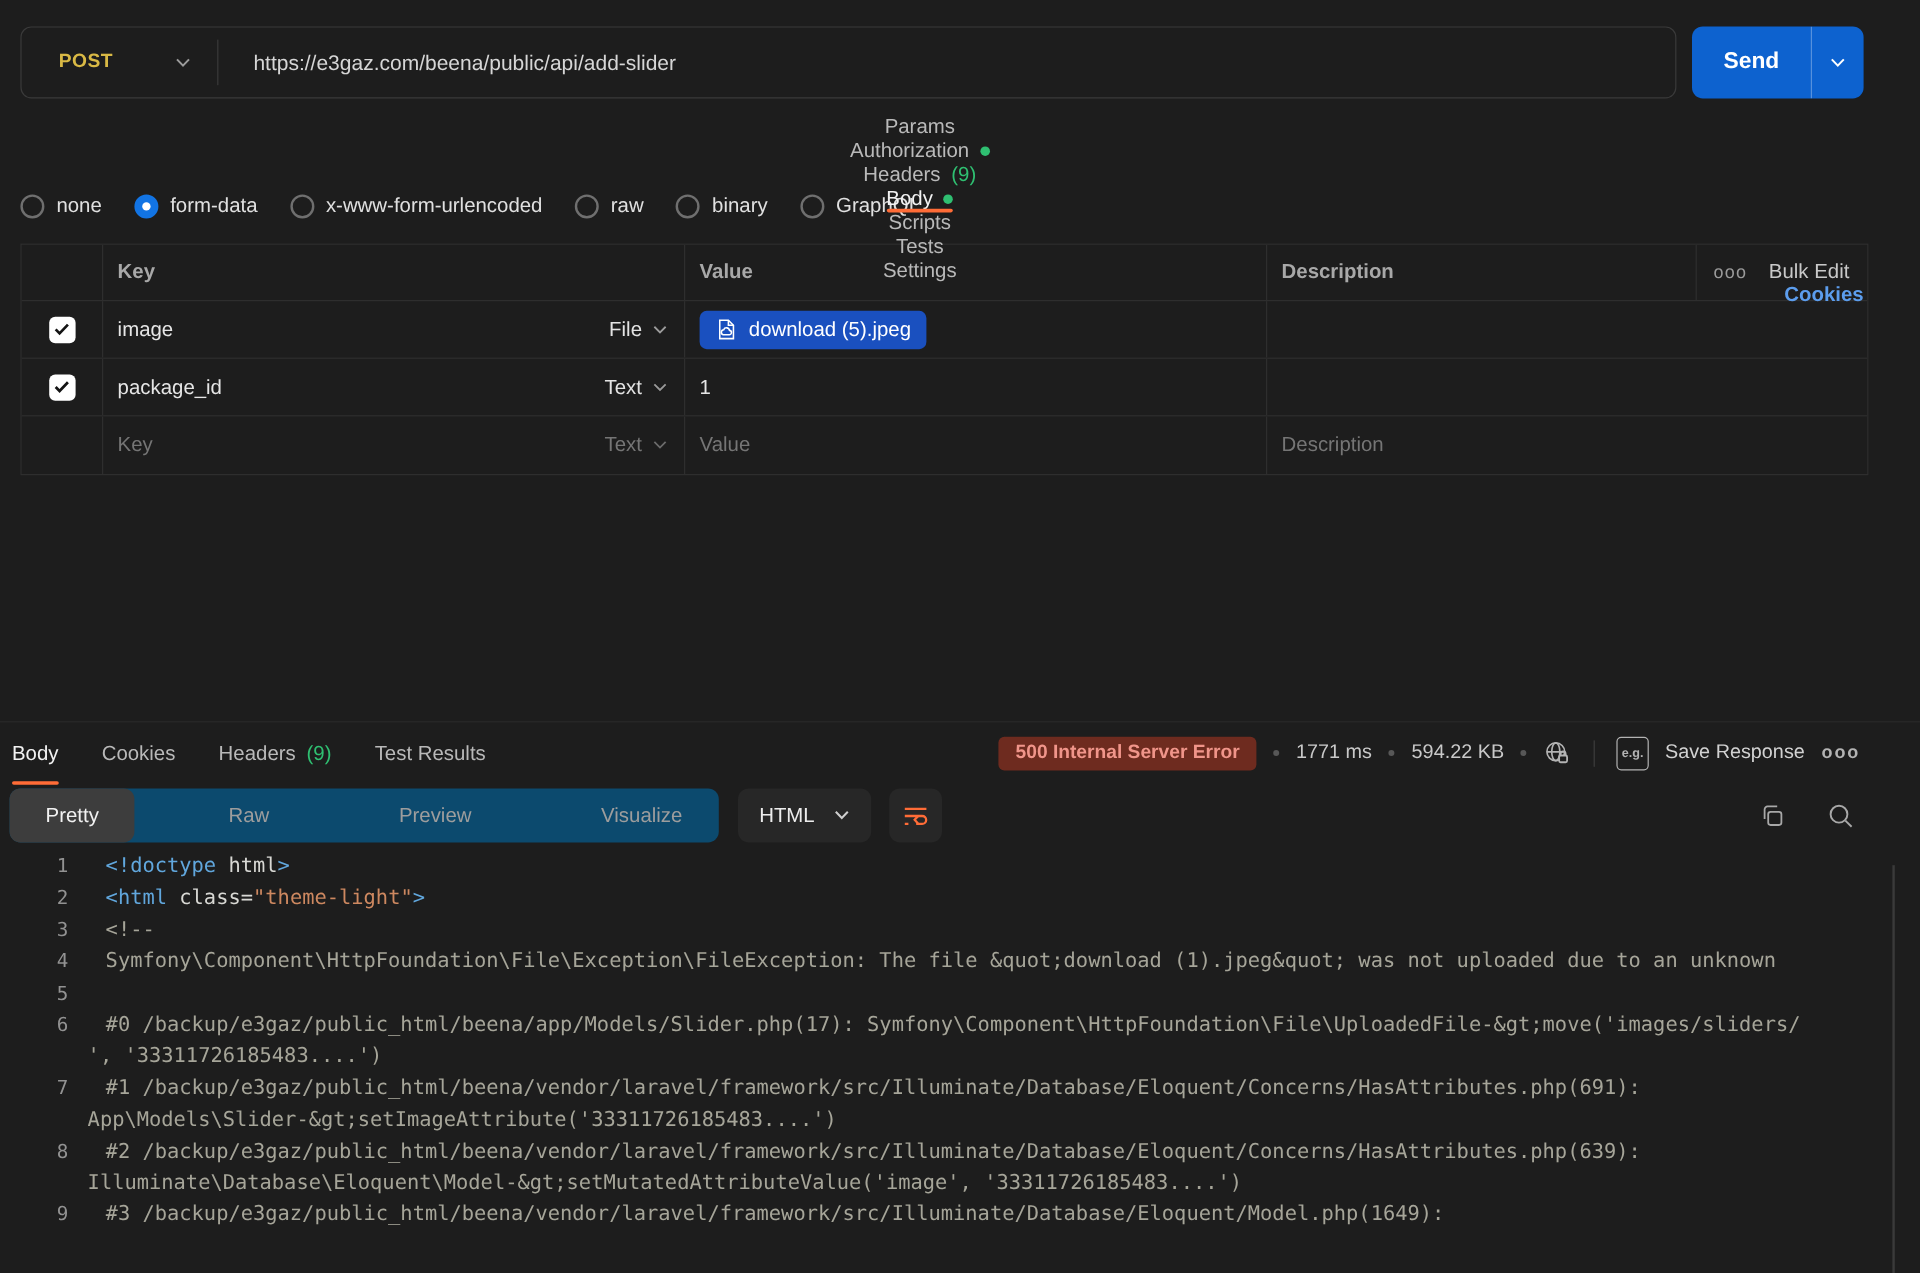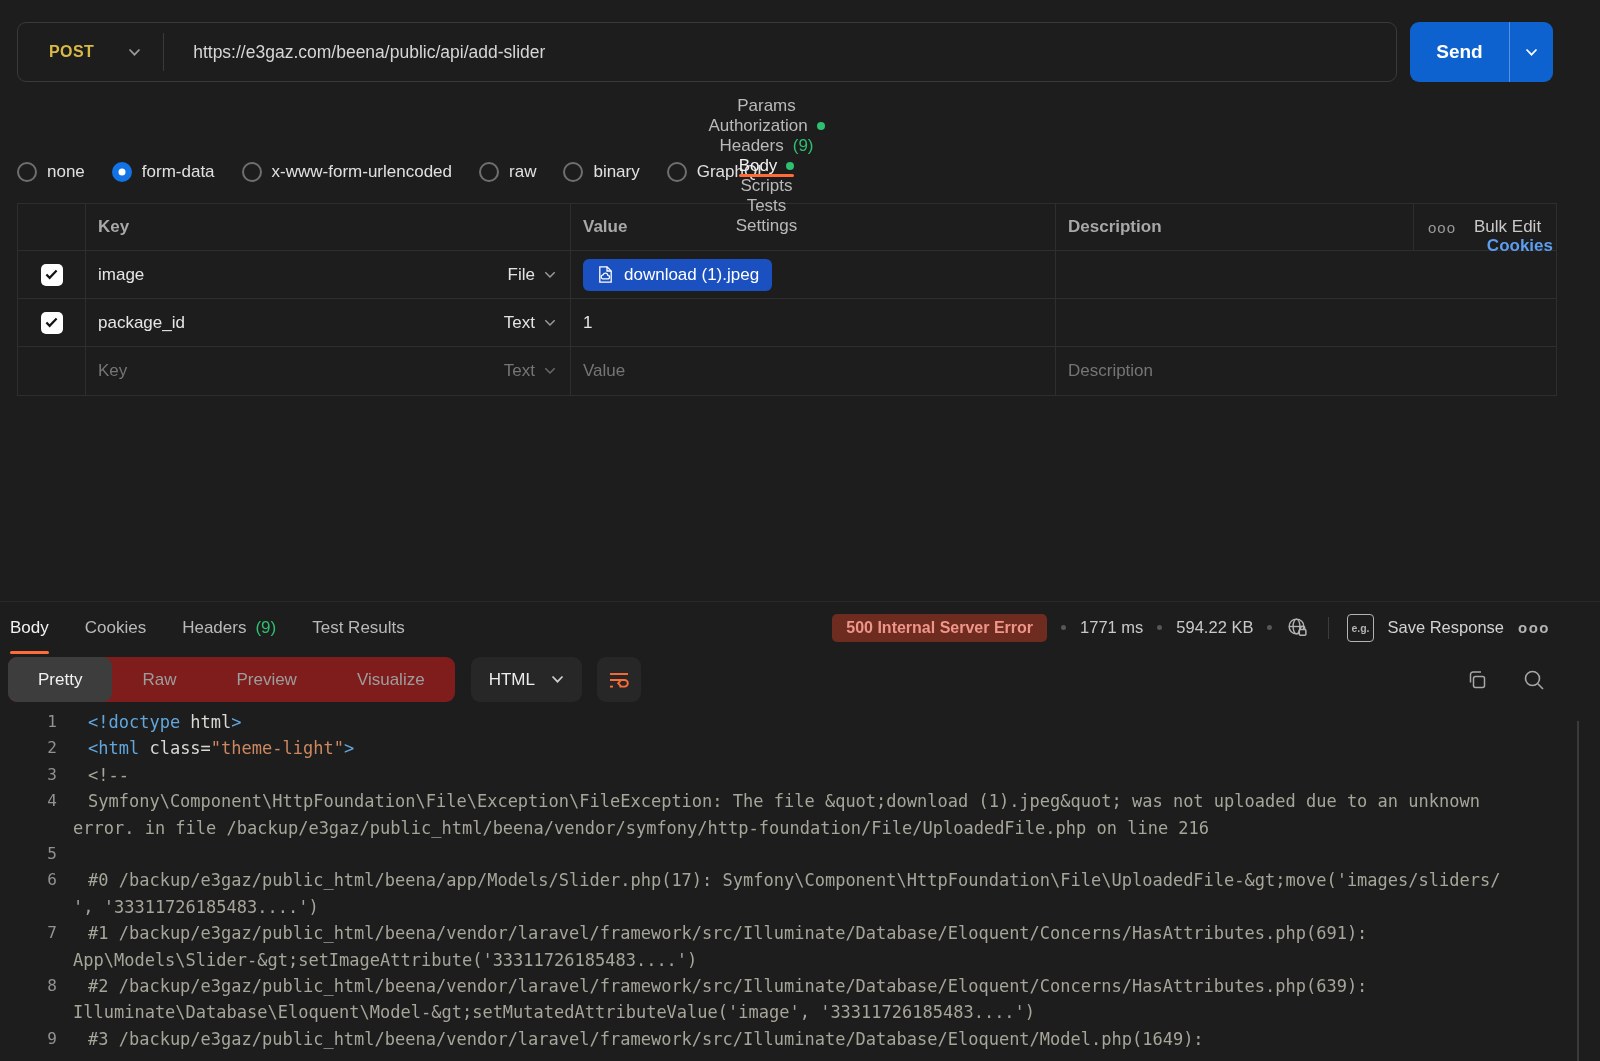--- a/index.html
+++ b/index.html
@@ -30,21 +30,21 @@
     font-family:"Liberation Sans", sans-serif;
     color:var(--txt);
     font-size:17px;
     position:relative;
   }
   svg{display:block;}
 
   
   .url-row{display:flex;align-items:stretch;margin:22px 47px 0 17px;height:60px;gap:13px;}
   .url-bar{flex:1;display:flex;align-items:center;border:1px solid #3a3a3a;border-radius:9px;background:#1d1d1d;}
-  .method{display:flex;align-items:center;gap:34px;padding:0 22px 0 31px;cursor:pointer;height:100%;}
+  .method{display:flex;align-items:center;gap:52px;padding:0 22px 0 31px;cursor:pointer;height:100%;}
   .method-label{color:var(--method);font-weight:700;font-size:16px;letter-spacing:.4px;}
   .url-sep{width:1px;align-self:stretch;margin:10px 0;background:#3a3a3a;}
   .url-input{flex:1;background:transparent;border:none;outline:none;color:#d6d6d6;font-size:17.5px;font-family:"Liberation Sans",sans-serif;padding:0 16px 0 29px;height:100%;}
   .send-btn{display:flex;align-items:stretch;background:var(--send-bg);border-radius:9px;overflow:hidden;cursor:pointer;width:143px;}
   .send-main{flex:1;display:flex;align-items:center;justify-content:center;color:#fff;font-weight:700;font-size:19px;}
   .send-arrow{width:44px;display:flex;align-items:center;justify-content:center;border-left:1px solid rgba(255,255,255,.3);}
 
   
   .req-tabs{display:flex;align-items:center;margin:14px 47px 0 17px;height:40px;position:relative;flex-direction:column;}
   .tab{display:flex;align-items:center;gap:9px;margin-right:37px;color:#b9b9b9;cursor:pointer;height:100%;position:relative;}
@@ -92,21 +92,21 @@
   .status-badge{background:var(--status-bg);color:var(--status-fg);border-radius:5px;padding:5px 14px;font-size:16px;white-space:nowrap;font-weight:bold;}
   .sep-dot{width:5px;height:5px;border-radius:50%;background:#575757;}
   .v-div{width:1px;height:22px;background:#3d3d3d;margin:0 4px;}
   .icon-btn{cursor:pointer;display:flex;align-items:center;}
   .eg-icon{border:1.6px solid var(--icon);border-radius:4px;color:var(--icon);font-size:10.5px;padding:7px 3px;font-weight:600;}
   .save-label{color:#d2d2d2;cursor:pointer;}
   .ellipsis{color:var(--icon);font-size:15px;letter-spacing:1.5px;cursor:pointer;font-weight:700;}
 
   
   .view-row{display:flex;align-items:center;margin:4px 54px 0 8px;height:45px;}
-  .seg-group{display:flex;background:#7f1d1d;border-radius:9px;padding:0;height:45px;align-items:stretch;}
+  .seg-group{display:flex;background:#0c4a6e;border-radius:9px;padding:0;height:45px;align-items:stretch;gap:48px;}
   .seg{display:flex;align-items:center;padding:0 30px;color:#9d9d9d;cursor:pointer;border-radius:9px;}
   .seg.active{background:#3d3d3d;color:#f1f1f1;}
   .lang-pill{display:flex;align-items:center;gap:16px;background:#272727;border-radius:9px;height:45px;padding:0 18px;margin-left:16px;cursor:pointer;color:#ececec;}
   .wrap-pill{display:flex;align-items:center;justify-content:center;background:#272727;border-radius:9px;height:45px;width:44px;margin-left:15px;cursor:pointer;}
   .view-right{margin-left:auto;display:flex;align-items:center;gap:34px;}
 
   
   .code{position:relative;margin-top:7px;font-family:"DejaVu Sans Mono","Liberation Mono",monospace;font-size:17px;line-height:26.4px;color:var(--code-comment);height:360px;overflow:hidden;}
   .code-row{display:flex;white-space:pre;}
   .ln{width:57px;text-align:right;color:#929292;flex:0 0 57px;font-size:16px;user-select:none;}
@@ -226,21 +226,21 @@
             </svg>
           </span>
         </div>
         <div class="tcell bl">
           <span class="chip">
             <svg width="19" height="19" viewBox="0 0 19 19" fill="none" stroke="#fff" stroke-width="1.3">
               <path d="M3.8 1.8h7.2l4.2 4.2v11.2H3.8z"></path>
               <path d="M11 1.8v4.2h4.2"></path>
               <path d="M6.6 13.9h5a1.8 1.8 0 0 0 .3-3.6 2.5 2.5 0 0 0-4.8-.5 2.1 2.1 0 0 0-.5 4.1z"></path>
             </svg>
-            <span class="chip-label">download (1).jpeg</span>
+            <span class="chip-label">download (5).jpeg</span>
           </span>
         </div>
         <div class="tcell bl desc-span"></div>
       </div>
       <div class="trow">
         <div class="tcell cb-cell">
           <span class="checkbox">
             <svg width="13" height="11" viewBox="0 0 14 11">
               <path d="M1.5 5.5l3.5 3.6L12.5 1.2" stroke="#141414" stroke-width="2.4" fill="none"></path>
             </svg>
@@ -357,21 +357,20 @@
       </span>
     </div>
   </div>
 
   <div class="code" id="code">
     <div class="code-scrollbar"></div>
   <div class="code-row"><span class="ln">1</span><div class="ct"><span class="tok-blue">&lt;!doctype</span><span class="tok-plain"> html</span><span class="tok-blue">&gt;</span></div></div>
       <div class="code-row"><span class="ln">2</span><div class="ct"><span class="tok-blue">&lt;html</span><span class="tok-plain"> class</span><span class="tok-plain">=</span><span class="tok-orange">"theme-light"</span><span class="tok-blue">&gt;</span></div></div>
       <div class="code-row"><span class="ln">3</span><div class="ct"><span class="tok-comment">&lt;!--</span></div></div>
       <div class="code-row"><span class="ln">4</span><div class="ct"><span class="tok-comment">Symfony\Component\HttpFoundation\File\Exception\FileException: The file &amp;quot;download (1).jpeg&amp;quot; was not uploaded due to an unknown</span></div></div>
-      <div class="code-row indent"><div class="ct"><span class="tok-comment">error. in file /backup/e3gaz/public_html/beena/vendor/symfony/http-foundation/File/UploadedFile.php on line 216</span></div></div>
       <div class="code-row"><span class="ln">5</span><div class="ct"></div></div>
       <div class="code-row"><span class="ln">6</span><div class="ct"><span class="tok-comment">#0 /backup/e3gaz/public_html/beena/app/Models/Slider.php(17): Symfony\Component\HttpFoundation\File\UploadedFile-&amp;gt;move('images/sliders/</span></div></div>
       <div class="code-row indent"><div class="ct"><span class="tok-comment">', '33311726185483....')</span></div></div>
       <div class="code-row"><span class="ln">7</span><div class="ct"><span class="tok-comment">#1 /backup/e3gaz/public_html/beena/vendor/laravel/framework/src/Illuminate/Database/Eloquent/Concerns/HasAttributes.php(691):</span></div></div>
       <div class="code-row indent"><div class="ct"><span class="tok-comment">App\Models\Slider-&amp;gt;setImageAttribute('33311726185483....')</span></div></div>
       <div class="code-row"><span class="ln">8</span><div class="ct"><span class="tok-comment">#2 /backup/e3gaz/public_html/beena/vendor/laravel/framework/src/Illuminate/Database/Eloquent/Concerns/HasAttributes.php(639):</span></div></div>
       <div class="code-row indent"><div class="ct"><span class="tok-comment">Illuminate\Database\Eloquent\Model-&amp;gt;setMutatedAttributeValue('image', '33311726185483....')</span></div></div>
       <div class="code-row"><span class="ln">9</span><div class="ct"><span class="tok-comment">#3 /backup/e3gaz/public_html/beena/vendor/laravel/framework/src/Illuminate/Database/Eloquent/Model.php(1649):</span></div></div>
     </div>
 </div>

